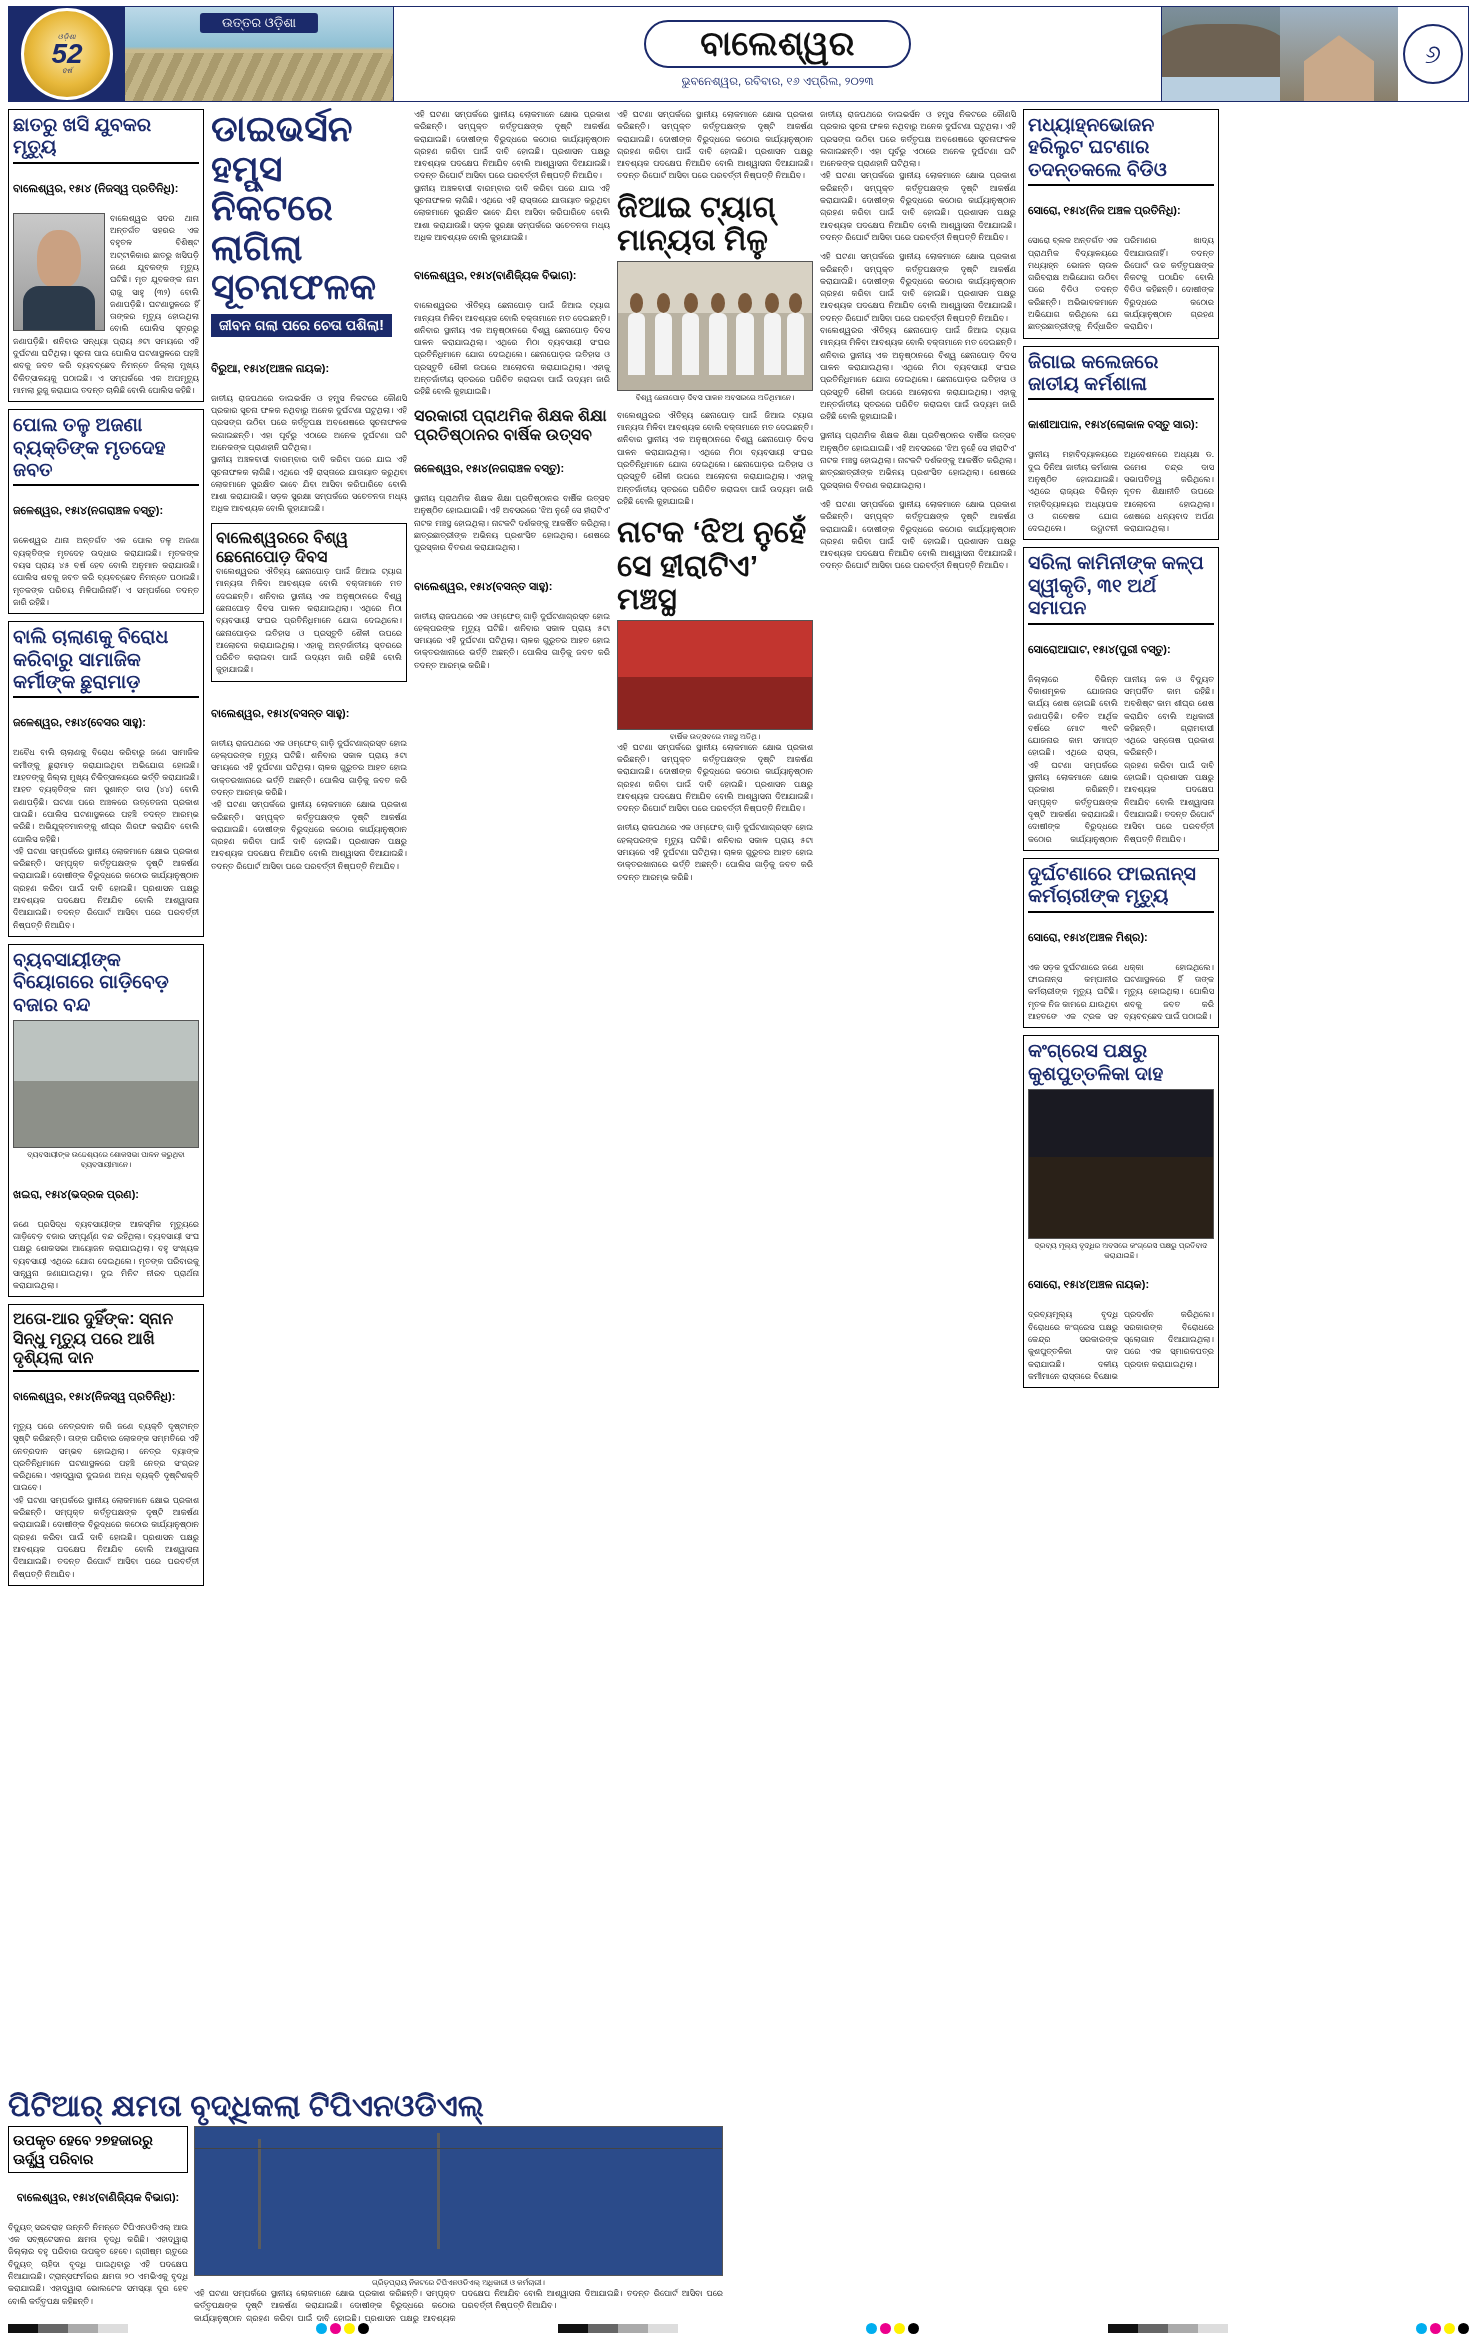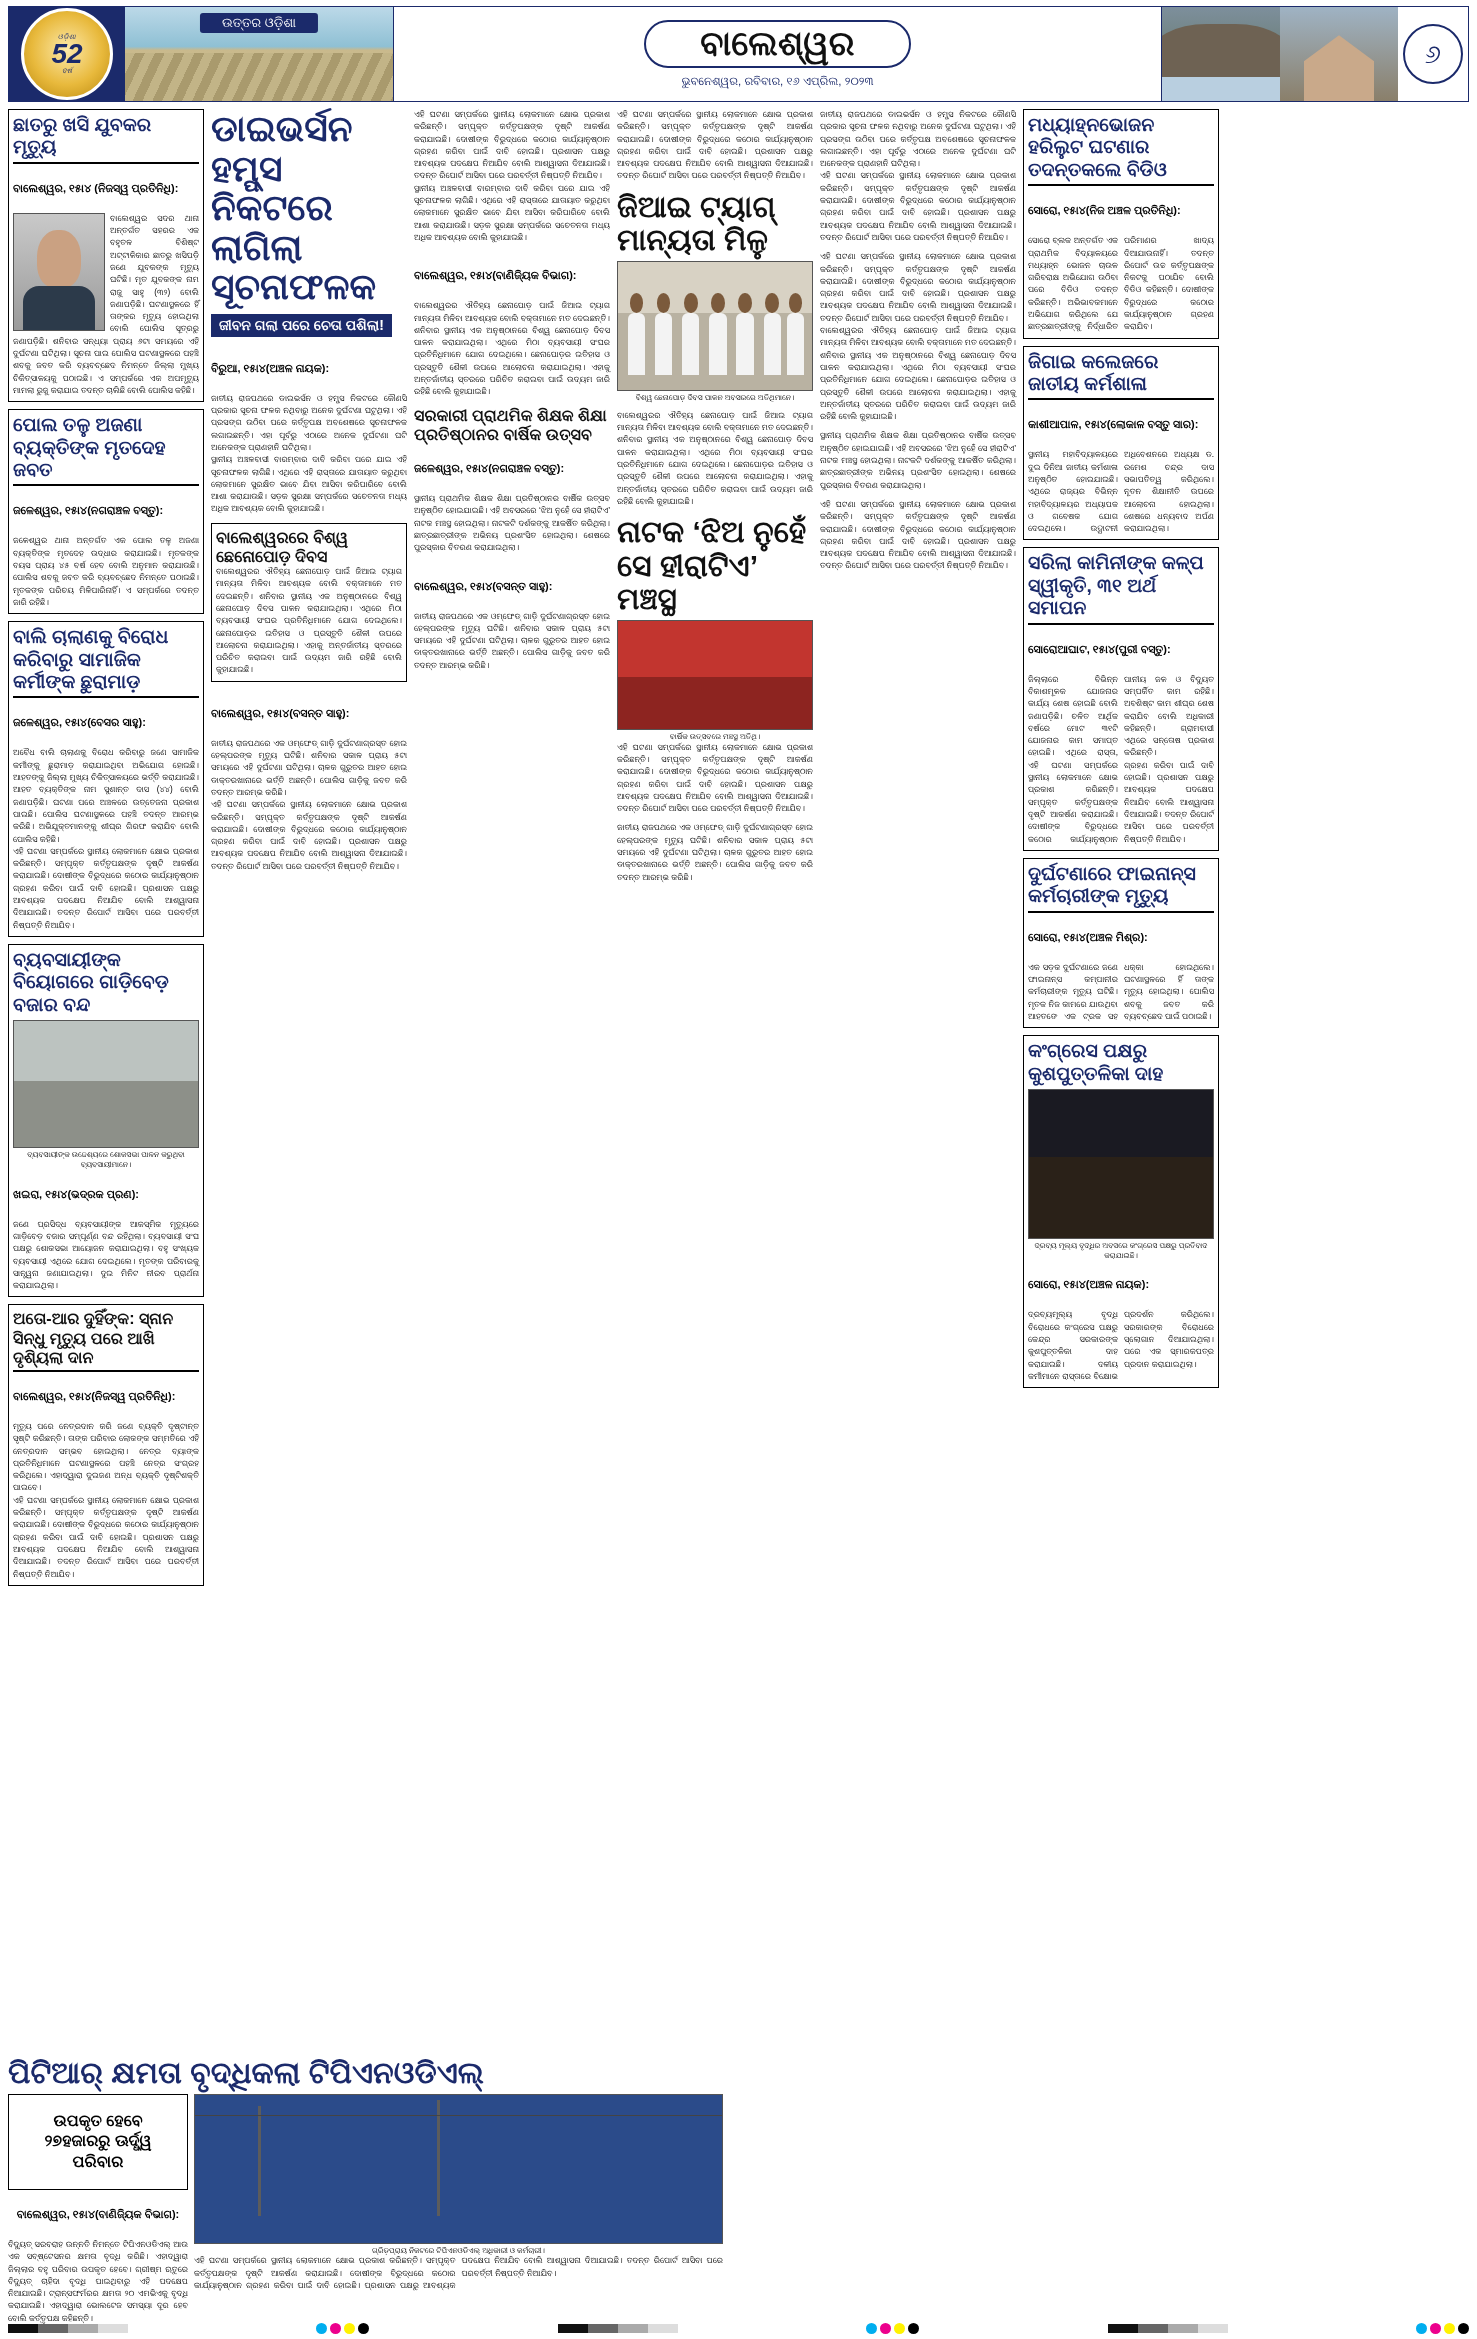--- a/index.html
+++ b/index.html
@@ -66,21 +66,21 @@
   .ph-power .tower2{position:absolute;left:46%;top:4%;width:3px;height:78%;background:#5c5c5c;}
   .ph-power .wire{position:absolute;left:0;top:14%;width:100%;height:1px;background:#444;}
   .ph-street{background:linear-gradient(#bcc3c0 0 48%,#8d9089 48% 100%);}
   .ph-night{background:linear-gradient(#1a1a22 0 45%,#2a2118 45% 100%);}
   .ph-portrait{background:linear-gradient(#c9c9c9,#9a9a9a);}
   .ph-portrait .face{position:absolute;left:26%;top:14%;width:48%;height:50%;background:#caa182;border-radius:46% 46% 40% 40%;}
   .ph-portrait .shirt{position:absolute;left:10%;top:62%;width:80%;height:40%;background:#2c3a4a;border-radius:16px 16px 0 0;}
 
   .badge-blue{display:inline-block;background:#1b2a6b;color:#fff;font-size:14px;font-weight:bold;padding:3px 8px;line-height:1.2;}
   .hdr-row{display:flex;gap:6px;align-items:flex-start;}
-  .boxed-note{border:1px solid #000;padding:16px;font-size:16px;font-weight:bold;text-align:center;line-height:1.3;}
+  .boxed-note{border:1px solid #000;padding:4px;font-size:14px;font-weight:bold;line-height:1.3;}
 
   
   .colorbar{position:absolute;left:8px;right:8px;bottom:4px;display:flex;justify-content:space-between;align-items:center;height:14px;}
   .cb-group{display:flex;gap:3px;align-items:center;}
   .cb-group i{display:block;width:11px;height:11px;border-radius:50%;}
   .cb-bar{width:120px;height:9px;background:linear-gradient(90deg,#111 0 25%,#666 25% 50%,#aaa 50% 75%,#ddd 75% 100%);}
 </style>
 </head>
 <body>
 

